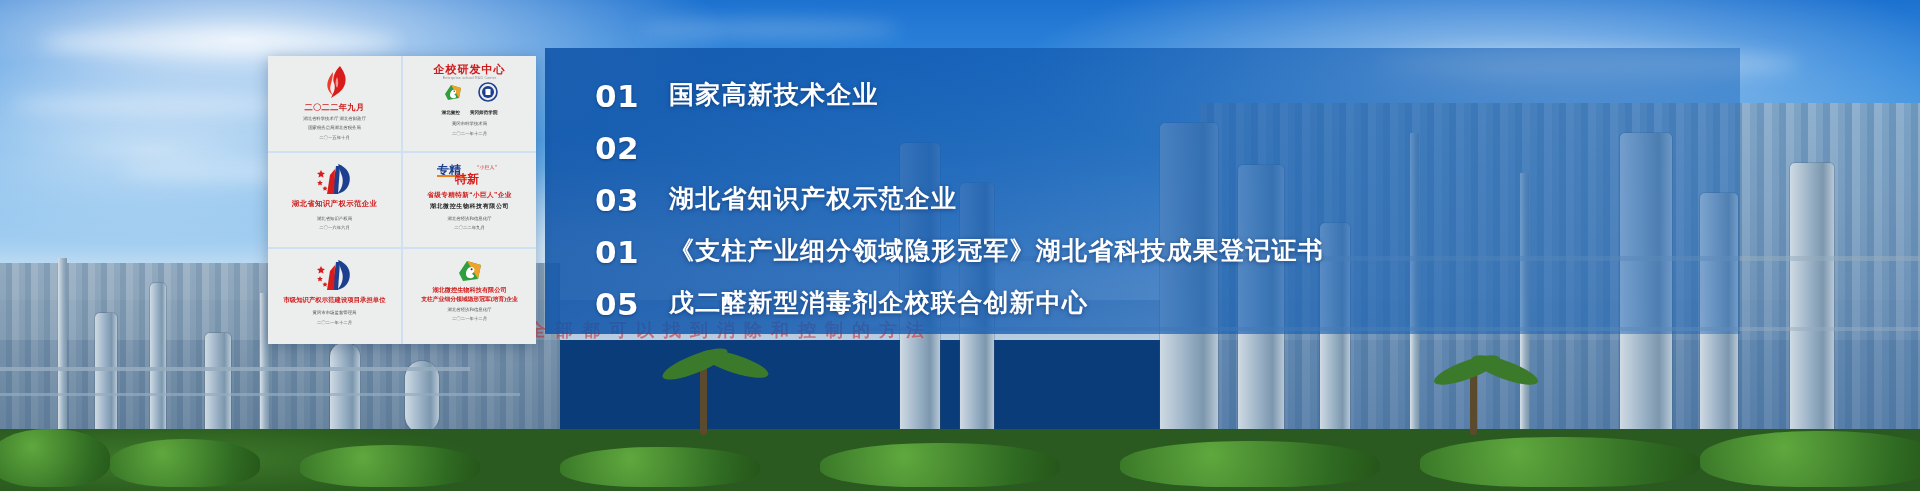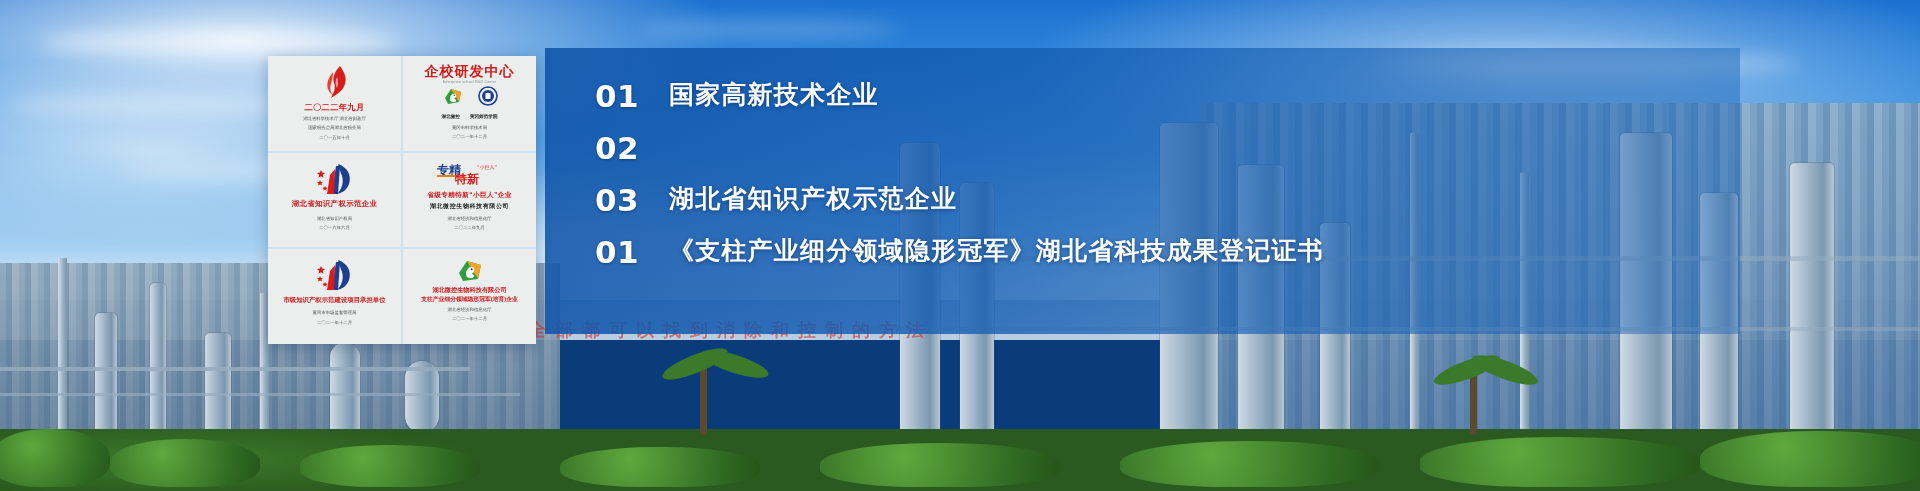--- a/index.html
+++ b/index.html
@@ -217,20 +217,24 @@
     <div class="info-row">
       <div class="info-num">03</div>
       <div class="info-text">湖北省知识产权示范企业</div>
     </div>
 
     <div class="info-row">
       <div class="info-num">01</div>
       <div class="info-text">《支柱产业细分领域隐形冠军》湖北省科技成果登记证书</div>
     </div>
 
+    <div class="info-row">
+      <div class="info-num">05</div>
+      <div class="info-text">戊二醛新型消毒剂企校联合创新中心</div>
+    </div>
 
   </div>
 
   <div class="cert-card">
     <div class="seam-h" style="top:33.0%;"></div>
     <div class="seam-h" style="top:66.3%;"></div>
 
     <div class="cert-cell">
       <div class="logo-box">
         <svg width="30" height="34" viewBox="0 0 30 34" aria-hidden="true">
@@ -239,21 +243,21 @@
           <path d="M17 12 C15 16 15 20 17 23 C18 21 19 17 17 12 Z" fill="#fff" opacity=".55"></path>
         </svg>
       </div>
       <div class="cert-title">二〇二二年九月</div>
       <div class="cert-sub">湖北省科学技术厅 湖北省财政厅</div>
       <div class="cert-sub">国家税务总局湖北省税务局</div>
       <div class="cert-sub">二〇一五年十月</div>
     </div>
 
     <div class="cert-cell">
-      <div class="cert-title" style="font-size:14px;letter-spacing:1px;margin-top:0;">企校研发中心</div>
+      <div class="cert-title" style="font-size:11px;letter-spacing:1px;margin-top:0;">企校研发中心</div>
       <div class="cert-eng">Enterprise school R&amp;D Center</div>
       <div style="display:flex;gap:14px;align-items:center;margin-top:2px;">
         <div>
           <svg width="22" height="20" viewBox="0 0 22 20" aria-hidden="true">
             <path d="M3 12 L9 3 L19 6 L17 16 L6 18 Z" fill="#2f9e3f"></path>
             <path d="M9 3 L19 6 L17 16 Z" fill="#f0a32a"></path>
             <path d="M8 13 C8 9 11 7 13 8 C15 9 14 12 12 13 C14 13 15 15 13 16 C10 17 8 15 8 13 Z" fill="#fff"></path>
             <circle cx="12.2" cy="9.2" r=".7" fill="#333"></circle>
           </svg>
         </div>

